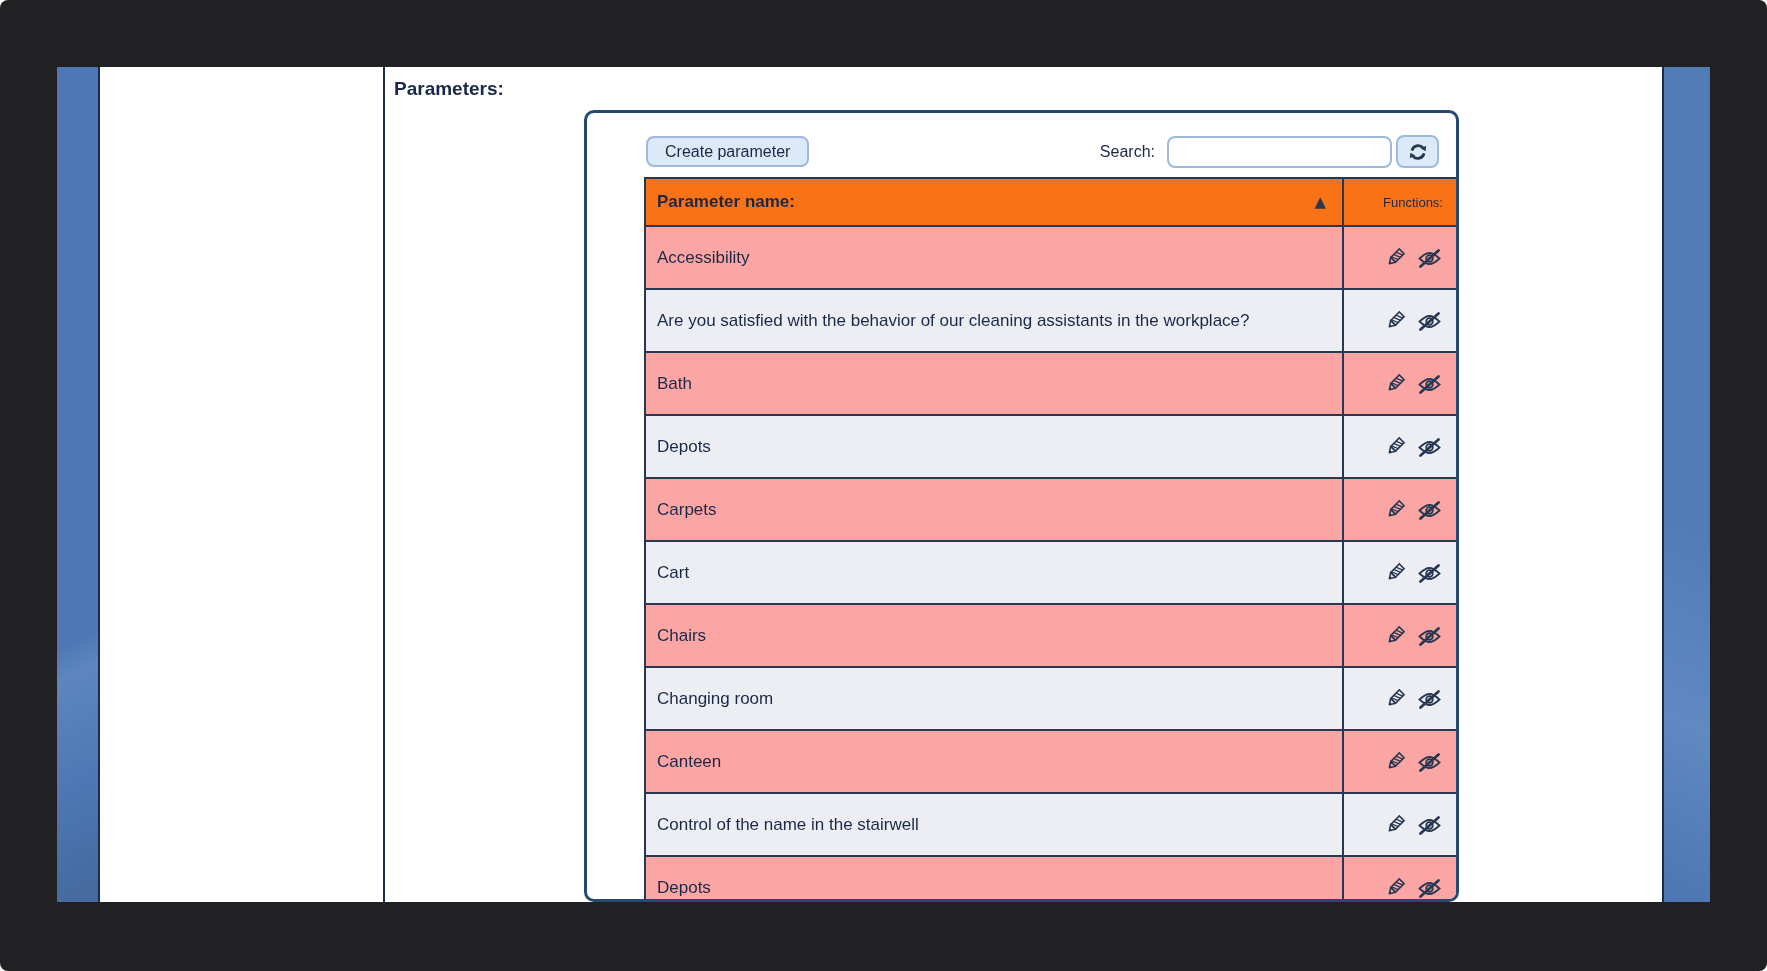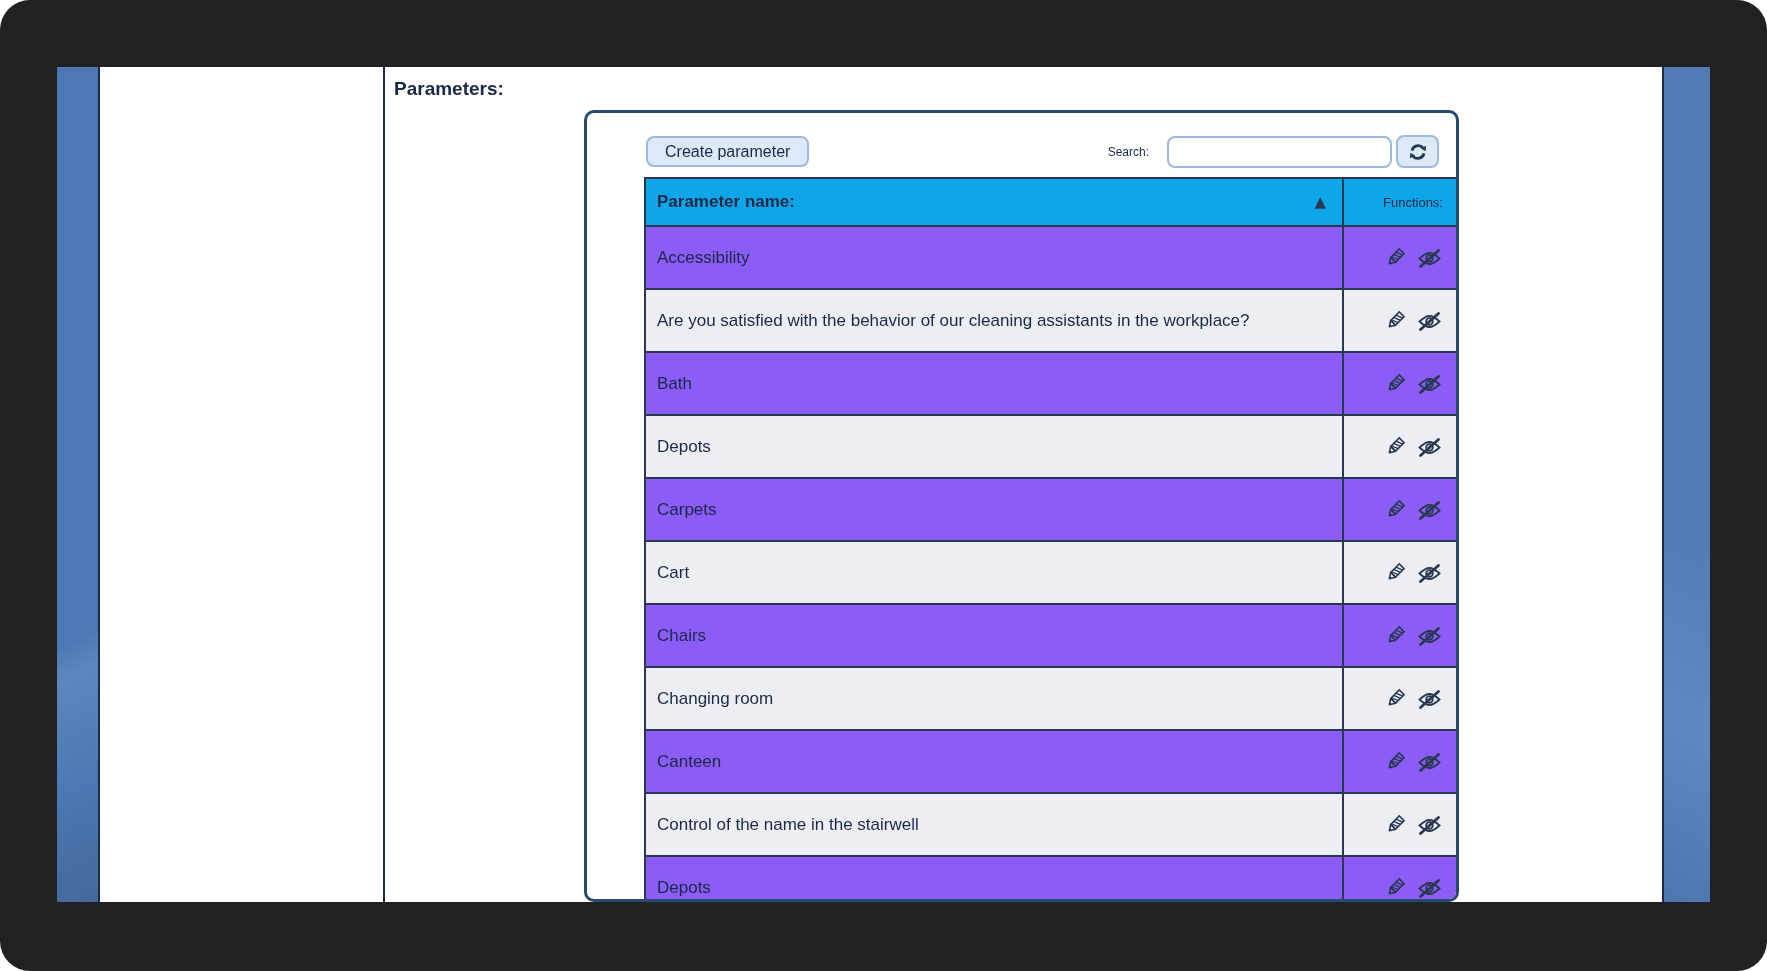--- a/index.html
+++ b/index.html
@@ -3,21 +3,21 @@
 <meta charset="utf-8">
 <style>
   html,body{margin:0;padding:0;}
   body{
     width:1767px;height:971px;position:relative;overflow:hidden;
     background:#ffffff;
     font-family:"Liberation Sans", sans-serif;
   }
   
   .bezel{
-    position:absolute;inset:0;background:#212124;border-radius:30px;
+    position:absolute;inset:0;background:#212124;border-radius:8px;
   }
   
   .screen{
     position:absolute;left:57px;top:67px;width:1653px;height:835px;
     background:#ffffff;display:flex;overflow:hidden;
   }
   .strip{height:100%;}
   .strip-left{
     width:41px;
     background:linear-gradient(155deg,#4d78b3 0%,#4d78b3 68%,#5d86bf 72%,#4c77b2 86%,#44699c 100%);
@@ -46,21 +46,21 @@
     display:flex;align-items:center;
     padding:22px 17px 9px 21px;
   }
   .create-btn{
     height:31px;padding:0 17px;
     background:#dce9f7;border:2px solid #9db9dd;border-radius:8px;
     font-family:"Liberation Sans", sans-serif;
     font-size:16px;color:#1a2947;cursor:pointer;
   }
   .toolbar-spacer{flex:1;}
-  .search-label{font-size:12px;color:#1a2947;margin-right:18px;}
+  .search-label{font-size:16px;color:#1a2947;margin-right:12px;}
   .search-input{
     width:205px;height:28px;box-sizing:content-box;
     border:2px solid #9db9dd;border-radius:8px;
     font-family:"Liberation Sans", sans-serif;
     font-size:15px;color:#1a2947;padding:0 8px;outline:none;
   }
   .refresh-btn{
     width:43px;height:33px;margin-left:4px;
     background:#dce9f7;border:2px solid #9db9dd;border-radius:8px;
     display:flex;align-items:center;justify-content:center;cursor:pointer;
@@ -70,28 +70,28 @@
     margin-left:19px;width:838px;
     border-collapse:collapse;table-layout:fixed;
     border:2px solid #273850;
   }
   table.params th, table.params td{
     border:2px solid #273850;
     color:#1a2947;
   }
   col.c-name{width:698px;}
   col.c-func{width:140px;}
-  tr.head-row{height:48px;background:#0ea5e9;}
+  tr.head-row{height:48px;background:#f97316;}
   th.name-th{padding:0 10px 0 11px;}
   .name-th-flex{display:flex;align-items:center;}
   .name-th-label{font-size:17px;font-weight:bold;text-align:left;}
   .sort-tri{margin-left:auto;margin-right:6px;font-size:15px;color:#273850;
     font-family:"DejaVu Sans", sans-serif;cursor:pointer;line-height:1;}
   th.func-th{font-size:13px;font-weight:normal;text-align:center;padding:0 4px;}
-  tr.data-row{height:63px;background:#8b5cf6;}
+  tr.data-row{height:63px;background:#fca5a5;}
   tr.data-row:nth-child(even){background:#ededf4;}
   td.name-td{
     font-size:17px;line-height:22px;
     padding:0 55px 0 11px;vertical-align:middle;
   }
   td.func-td{vertical-align:middle;}
   .func-icons{display:flex;align-items:center;justify-content:center;gap:9px;}
   .icon-btn{background:none;border:none;padding:0;margin:0;cursor:pointer;
     display:flex;align-items:center;justify-content:center;}
 </style>

